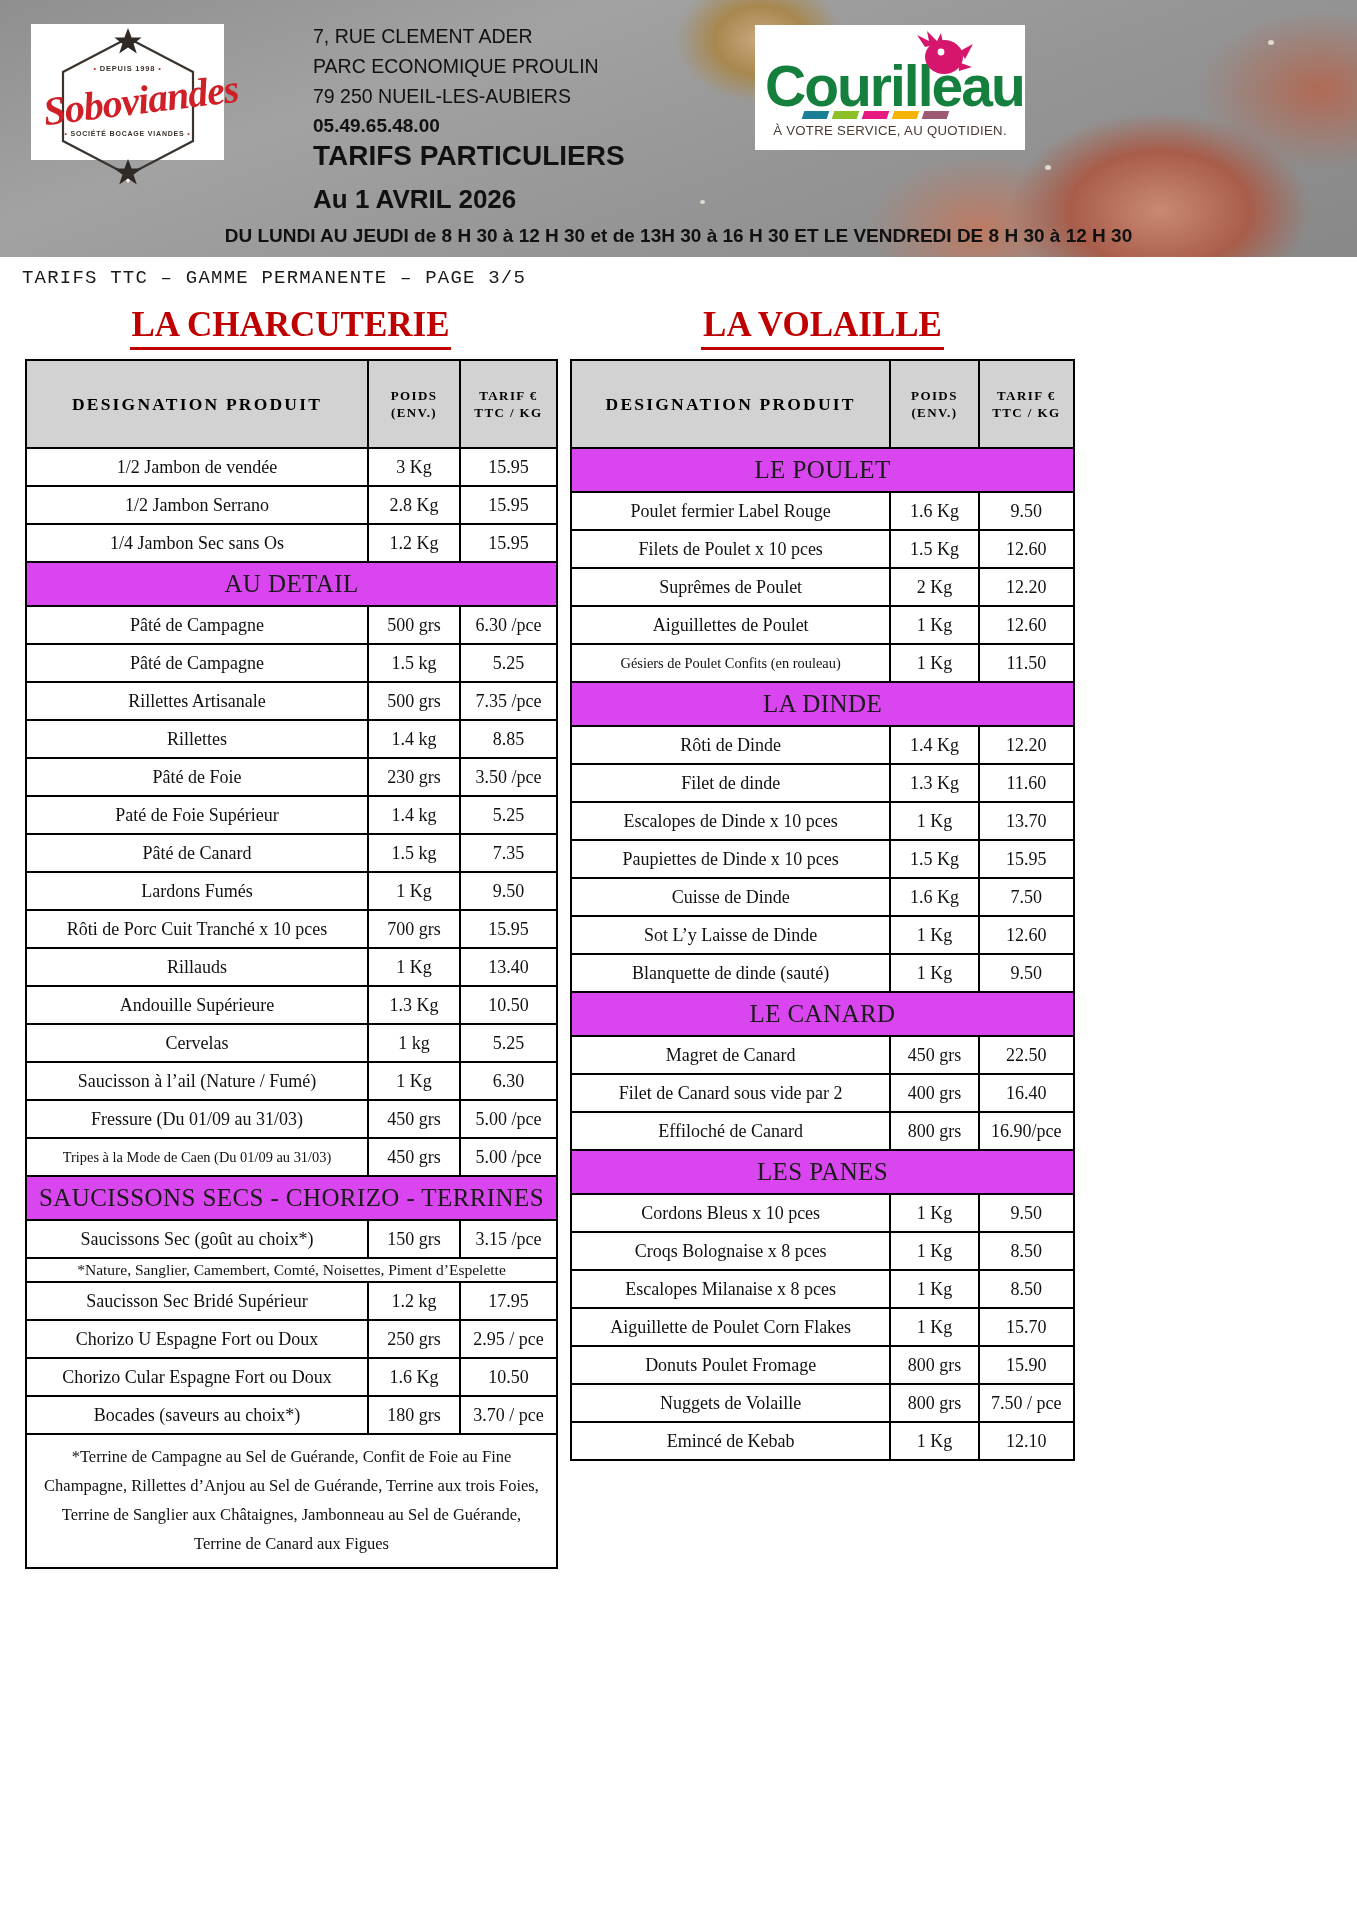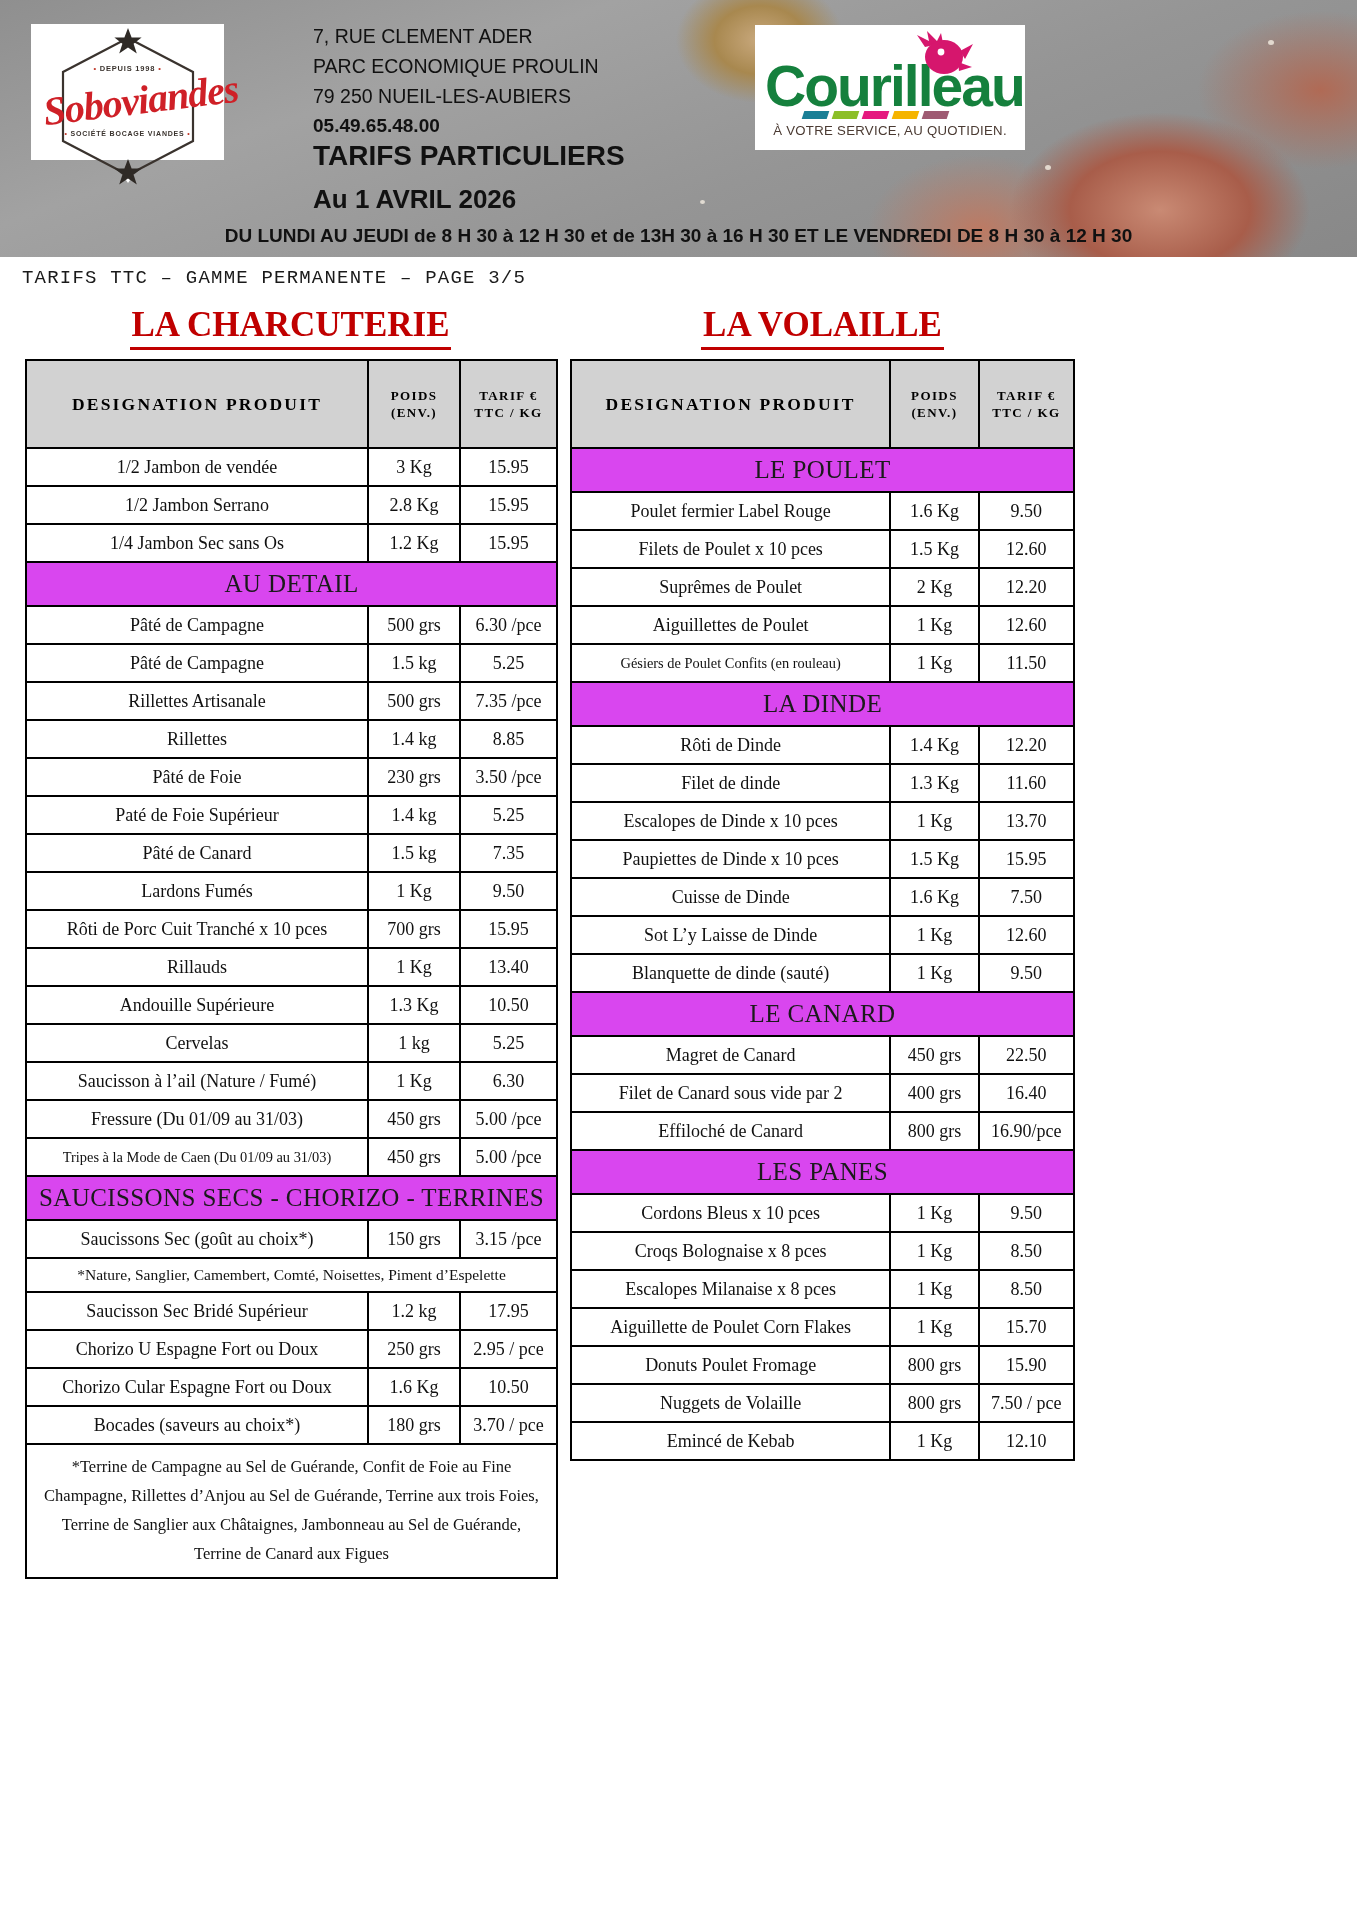--- a/index.html
+++ b/index.html
@@ -135,21 +135,21 @@
   tr.row td { height:38px; text-align:center; vertical-align:middle; font-size:18px; color:#111; }
   tr.row td.name { font-size:18px; }
   tr.row td.xsmall { font-size:14.4px; }
 
   tr.sect td {
     background:#d946ef; text-align:center; vertical-align:middle;
     height:44px; font-size:25px; color:#1a1a1a; letter-spacing:.4px;
   }
   tr.note td {
     text-align:center; vertical-align:middle;
-    height:34px; font-size:15.5px; color:#111;
+    height:24px; font-size:15.5px; color:#111;
   }
   tr.note.multi td { height:auto; padding:7px 10px 9px 10px; line-height:29px; font-size:16.5px; }
 </style>
 </head>
 <body>
 
 <div class="banner">
 
   <div class="speck" style="left:905px;top:70px;width:7px;height:5px;"></div>
   <div class="speck" style="left:848px;top:120px;width:5px;height:4px;"></div>

